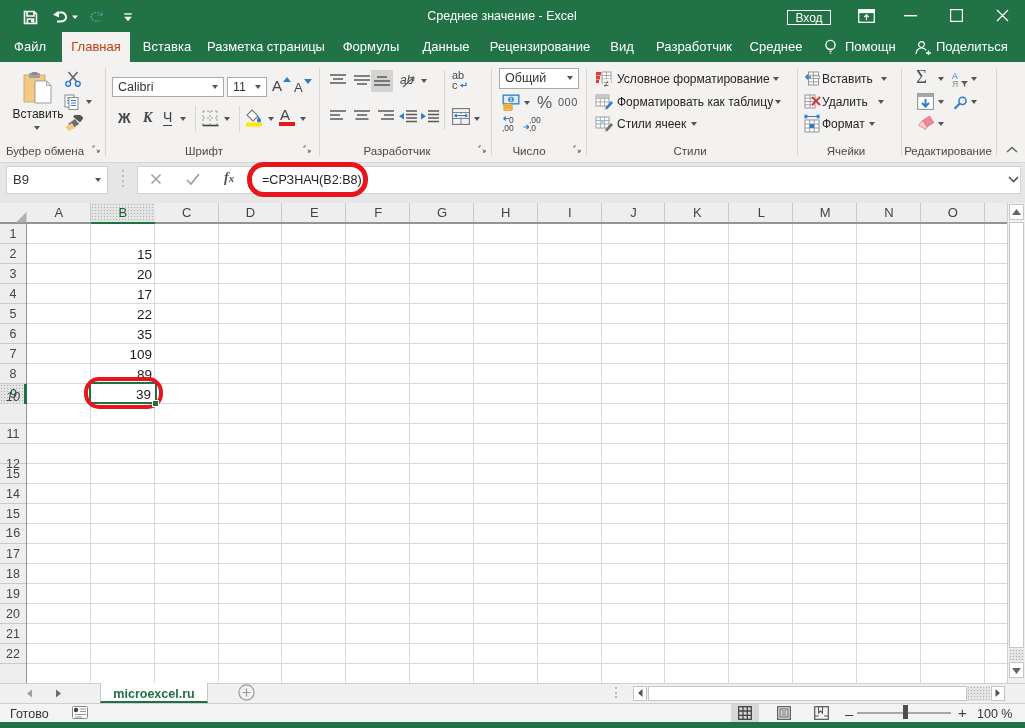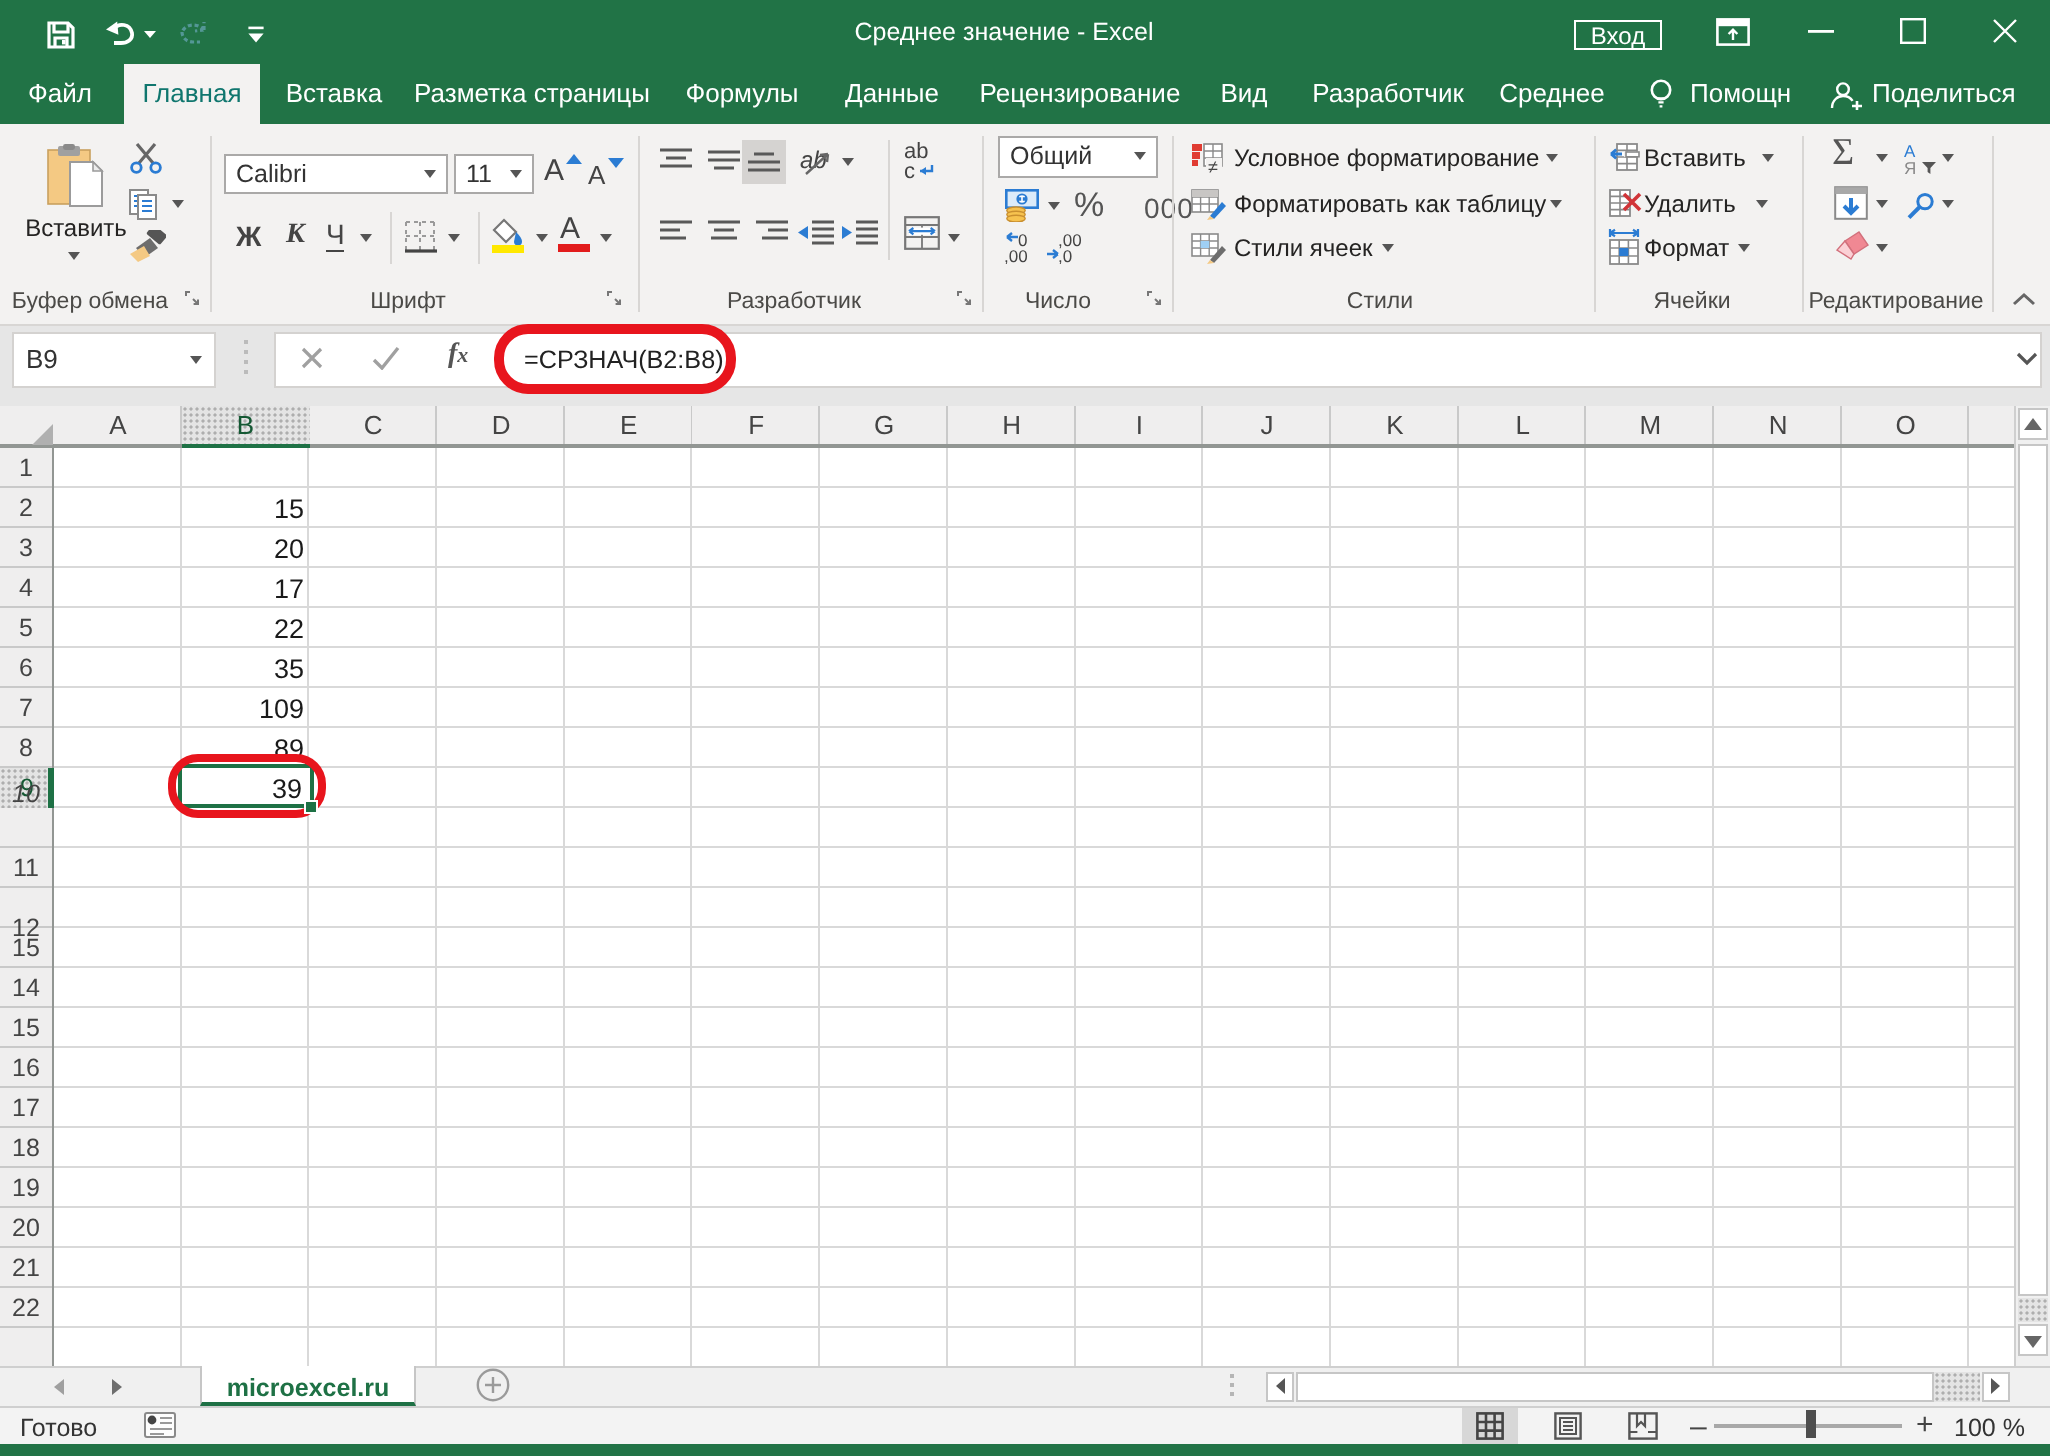--- a/index.html
+++ b/index.html
@@ -5,21 +5,21 @@
 * { margin:0; padding:0; box-sizing:border-box; }
 html,body { width:1025px; height:728px; overflow:hidden; }
 body { font-family:"Liberation Sans", sans-serif; position:relative; background:#fff; }
 .abs { position:absolute; }
 
 #titlebar { left:0; top:0; width:1025px; height:32px; background:#217346; }
 #tabsrow { left:0; top:32px; width:1025px; height:30px; background:#217346; }
 #title { top:9px; left:412px; width:180px; text-align:center; color:#fff; font-size:12.5px; }
 #vhod { left:787px; top:10px; width:44px; height:15px; border:1px solid #fff; color:#fff; font-size:12px; text-align:center; line-height:14px; }
 .tab { position:absolute; top:32px; height:30px; line-height:30px; color:#fff; font-size:13px; text-align:center; }
-#tab-glav { background:#f3f2f1; color:#0f766e; }
+#tab-glav { background:#f3f2f1; color:#c2410c; }
 
 #ribbon { left:0; top:62px; width:1025px; height:101px; background:#f3f2f1; border-bottom:1px solid #d8d6d4; }
 .gsep { position:absolute; top:6px; height:88px; width:1px; background:#d8d6d4; }
 .glabel { position:absolute; top:145px; font-size:11.5px; color:#4b4a47; width:120px; text-align:center; }
 .rtxt { font-size:12px; color:#252423; }
 .dlaunch { position:absolute; width:10px; height:10px; }
 .dd { width:0; height:0; border-left:3.5px solid transparent; border-right:3.5px solid transparent; border-top:4px solid #555; }
 .combo { background:#fff; border:1px solid #aaa9a8; font-size:12.5px; color:#333; line-height:18px; padding-left:5px; }
 .cdd { position:absolute; right:5px; top:7px; width:0; height:0; border-left:3.5px solid transparent; border-right:3.5px solid transparent; border-top:4px solid #555; }
 .alico line, .alico path { stroke:#595959; }
@@ -238,21 +238,21 @@
  <circle cx="9" cy="5.5" r="2.8" fill="#2b7cd3"></circle>
  <path d="M9 3.8 v3.4 M7.9 4.6 c0-0.7 2.2-0.7 2.2 0 M7.9 6.4 c0 0.7 2.2 0.7 2.2 0" stroke="#fff" stroke-width="0.8" fill="none"></path>
  <g stroke="#c98f2f" stroke-width="0.7">
  <ellipse cx="6" cy="11.2" rx="4.6" ry="1.7" fill="#f6c24f"></ellipse>
  <ellipse cx="6" cy="13.3" rx="4.6" ry="1.7" fill="#f6c24f"></ellipse>
  <ellipse cx="6" cy="15.3" rx="4.6" ry="1.7" fill="#f6c24f"></ellipse>
  </g>
 </svg>
 <div class="abs dd" style="left:524px;top:101px;"></div>
 <div class="abs" style="left:537px;top:93px;font-size:17px;color:#555;">%</div>
-<div class="abs" style="left:572px;top:96px;font-size:14px;color:#555;letter-spacing:0.5px;">000</div>
+<div class="abs" style="left:558px;top:96px;font-size:11px;color:#555;letter-spacing:0.5px;">000</div>
 <svg class="abs" style="left:502px;top:115px" width="17" height="17" viewBox="0 0 17 17">
  <text x="7" y="8" font-size="8.5" fill="#444">0</text>
  <text x="0" y="16" font-size="8.5" fill="#444">,00</text>
  <path d="M7 3.5 H1.5 M1.5 3.5 l2.5 -2 M1.5 3.5 l2.5 2" stroke="#2b7cd3" stroke-width="1.2" fill="none"></path>
 </svg>
 <svg class="abs" style="left:523px;top:115px" width="18" height="17" viewBox="0 0 18 17">
  <text x="6" y="8" font-size="8.5" fill="#444">,00</text>
  <text x="6" y="16" font-size="8.5" fill="#444">,0</text>
  <path d="M0.5 12 H6 M6 12 l-2.5 -2 M6 12 l-2.5 2" stroke="#2b7cd3" stroke-width="1.2" fill="none"></path>
 </svg>
@@ -407,21 +407,21 @@
     <div class="stipple" style="position:absolute;inset:0;"></div>
     <div style="position:absolute;right:0;top:0;bottom:0;width:3px;background:#1e7145;"></div>
     <div style="position:absolute;left:0;right:0;top:3px;text-align:center;font-size:12.5px;color:#155934;">9</div>
   </div>
 <div class="abs rhn" style="top:390px;font-style:italic;">10</div>
 <div class="abs rhn" style="top:427px;">11</div>
 <div class="abs rhn" style="top:457px;">12</div>
 <div class="abs rhn" style="top:467px;">15</div>
 <div class="abs rhn" style="top:487px;">14</div>
 <div class="abs rhn" style="top:507px;">15</div>
-<div class="abs rhn" style="top:527px;">16</div>
+<div class="abs rhn" style="top:527px;font-family:Liberation Mono, monospace;">16</div>
 <div class="abs rhn" style="top:547px;">17</div>
 <div class="abs rhn" style="top:567px;">18</div>
 <div class="abs rhn" style="top:587px;">19</div>
 <div class="abs rhn" style="top:607px;">20</div>
 <div class="abs rhn" style="top:627px;">21</div>
 <div class="abs rhn" style="top:647px;">22</div>
 <div class="abs rhn" style="top:702px;">23</div>
 <div class="abs bval" style="top:247px;">15</div>
 <div class="abs bval" style="top:267px;">20</div>
 <div class="abs bval" style="top:287px;">17</div>

